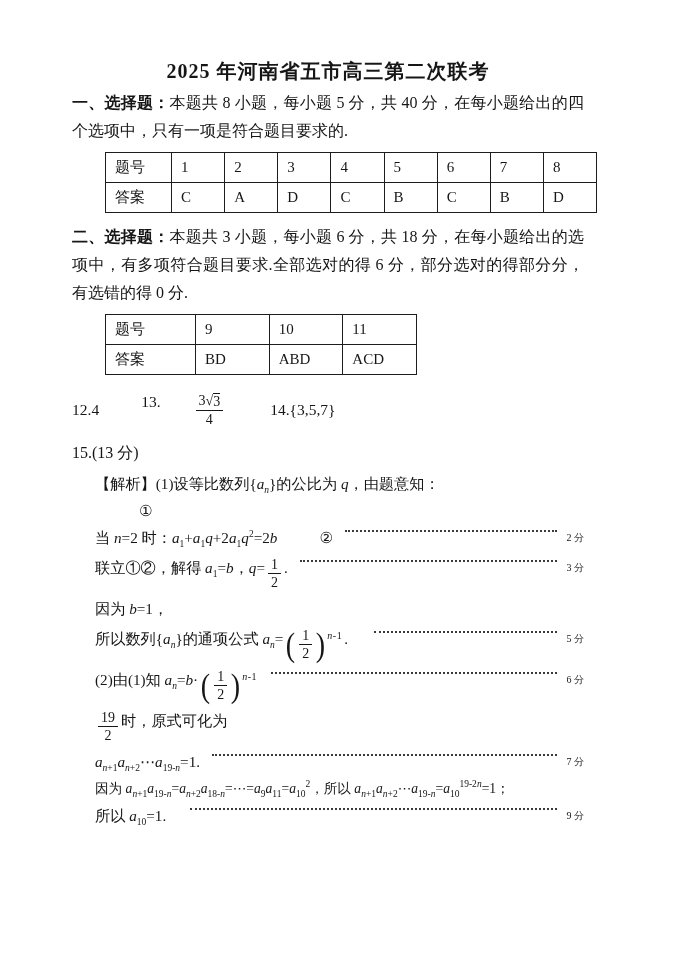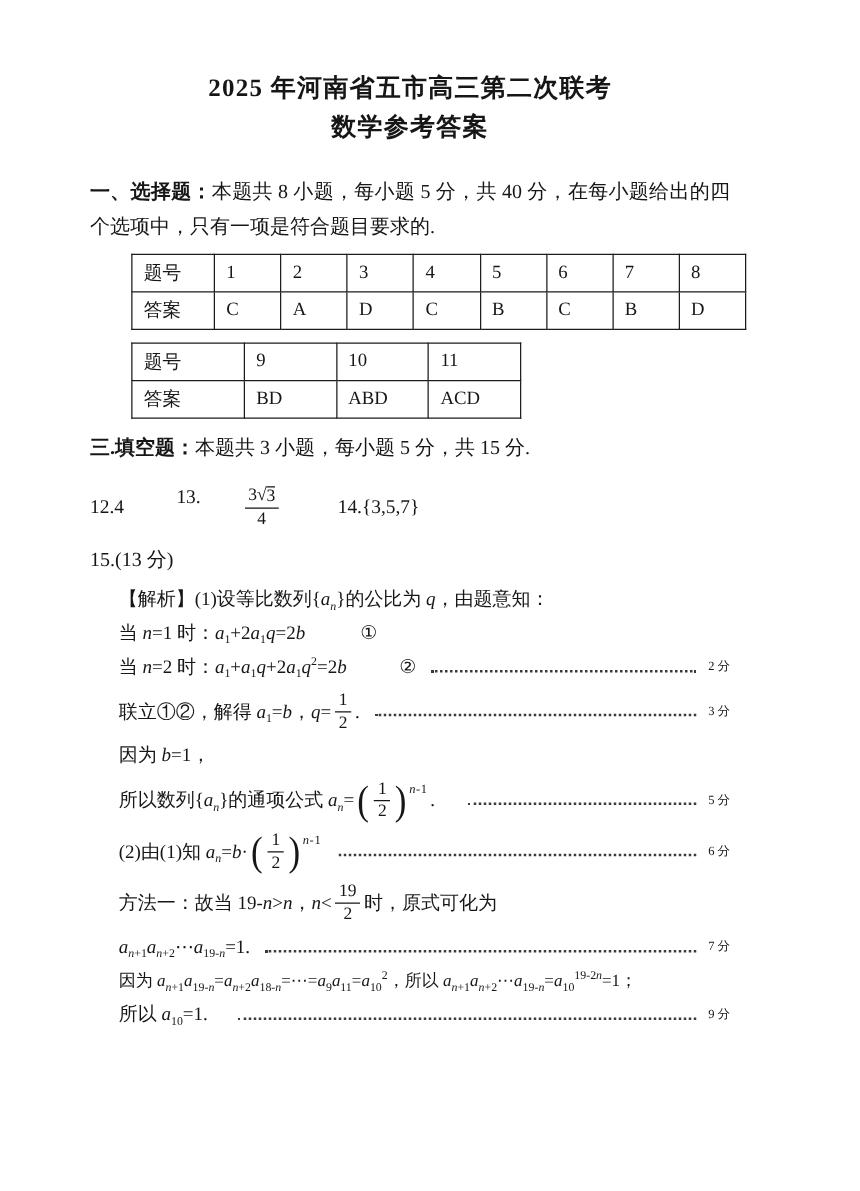--- a/index.html
+++ b/index.html
@@ -20,21 +20,21 @@
   }
   table.t1{width:492px;}
   table.t1 td.hd{width:56px;}
   table.t2{width:312px;}
   table.t2 td.hd{width:80px;}
   .ansrow{display:flex;align-items:center;font-size:15.5px;margin:8px 0 4px 0;height:50px;}
   .ansrow .a12{margin-left:0;}
   .ansrow .a13{margin-left:42px;display:inline-flex;align-items:flex-start;gap:32px;}
   .ansrow .a14{margin-left:44px;}
   .sol{margin-left:23px;}
-  .sline{display:flex;align-items:center;font-size:15.2px;line-height:22px;margin:5px 0;white-space:nowrap;}
+  .sline{display:flex;font-size:15.2px;line-height:22px;margin:5px 0;white-space:nowrap;}
   .sline.tall{margin:8px 0;}
   .sline.small{font-size:13.6px;}
   i{font-style:italic;}
   sub,sup{font-size:9.5px;line-height:0;}
   sub{vertical-align:-0.4em;}
   sup{vertical-align:0.6em;}
   .frac{display:inline-flex;flex-direction:column;align-items:center;font-size:14px;line-height:15px;margin:0 3px;}
   .frac .fn{border-bottom:1.4px solid #161616;padding:0 3px 1px 3px;}
   .frac .fd{padding-top:1px;}
   .bfrac{display:inline-flex;align-items:center;margin:0 2px;}
@@ -45,21 +45,20 @@
   .leader{flex:1 1 auto;min-width:24px;border-bottom:2.4px dotted #3a3a3a;height:1px;margin:0 10px 0 12px;transform:translateY(2px);}
   .gap{display:inline-block;flex:0 0 auto;}
   .score{flex:0 0 auto;font-size:10px;}
 </style>
 </head>
 <body>
 
 <div class="page">
 
   <div class="title">2025 年河南省五市高三第二次联考</div>
-  <div class="title sub">数学参考答案</div>
 
   <p class="sec"><b>一、选择题：</b><span>本题共 8 小题，每小题 5 分，共 40 分，在每小题给出的四个选项中，只有一项是符合题目要求的.</span></p>
 
   <table class="anst t1">
     <tbody>
         <tr>
       <td class="hd">题号</td>
       <td>1</td>
       <td>2</td>
       <td>3</td>
@@ -76,39 +75,39 @@
       <td>D</td>
       <td>C</td>
       <td>B</td>
       <td>C</td>
       <td>B</td>
       <td>D</td>
     </tr>
   </tbody>
     </table>
 
+  <p class="sec"><b>二、选择题：</b><span>本题共 3 小题，每小题 6 分，共 18 分，在每小题给出的选项中，有多项符合题目要求.全部选对的得 6 分，部分选对的得部分分，有选错的得 0 分.</span></p>
 
   <table class="anst t2">
     <tbody>
         <tr>
       <td class="hd">题号</td>
       <td>9</td>
       <td>10</td>
       <td>11</td>
     </tr>
     <tr>
       <td class="hd">答案</td>
       <td>BD</td>
       <td>ABD</td>
       <td>ACD</td>
     </tr>
   </tbody>
     </table>
 
-  <p class="sec"><b>三.填空题：</b><span>本题共 3 小题，每小题 5 分，共 15 分.</span></p>
 
   <div class="ansrow">
     <span class="a12">12.4</span>
     <span class="a13">
         <span>13.</span>
         <span class="frac">
           <span class="fn">3<span class="sqrt">√<span class="rad">3</span></span></span>
           <span class="fd">4</span>
         </span>
       </span>
@@ -116,21 +115,20 @@
   </div>
 
 
   <p class="sec q15">15.(13 分)</p>
 
   <div class="sol" id="solution">
       <div class="sline">
         <span class="m">【解析】(1)设等比数列{<i>a</i><sub><i>n</i></sub>}的公比为 <i>q</i>，由题意知：</span>
       </div>
       <div class="sline">
-        <span class="m">当 <i>n</i>=1 时：<i>a</i><sub>1</sub>+2<i>a</i><sub>1</sub><i>q</i>=2<i>b</i></span>
         <span class="gap" style="width: 44px;"></span>
         <span class="m">①</span>
       </div>
       <div class="sline">
         <span class="m">当 <i>n</i>=2 时：<i>a</i><sub>1</sub>+<i>a</i><sub>1</sub><i>q</i>+2<i>a</i><sub>1</sub><i>q</i><sup>2</sup>=2<i>b</i></span>
         <span class="gap" style="width: 42px;"></span>
         <span class="m">②</span>
         <span class="leader"></span>
         <span class="score">2 分</span>
       </div>
@@ -171,21 +169,20 @@
             <span class="fn">1</span>
             <span class="fd">2</span>
           </span>
           <span class="bp">)</span>
           <span class="bexp"><i>n</i>-1</span>
         </span>
         <span class="leader"></span>
         <span class="score">6 分</span>
       </div>
       <div class="sline tall">
-        <span class="m">方法一：故当 19-<i>n</i>&gt;<i>n</i>，<i>n</i>&lt;</span>
         <span class="frac">
           <span class="fn">19</span>
           <span class="fd">2</span>
         </span>
         <span class="m">时，原式可化为</span>
       </div>
       <div class="sline">
         <span class="m"><i>a</i><sub><i>n</i>+1</sub><i>a</i><sub><i>n</i>+2</sub>⋯<i>a</i><sub>19-<i>n</i></sub>=1.</span>
         <span class="leader"></span>
         <span class="score">7 分</span>

